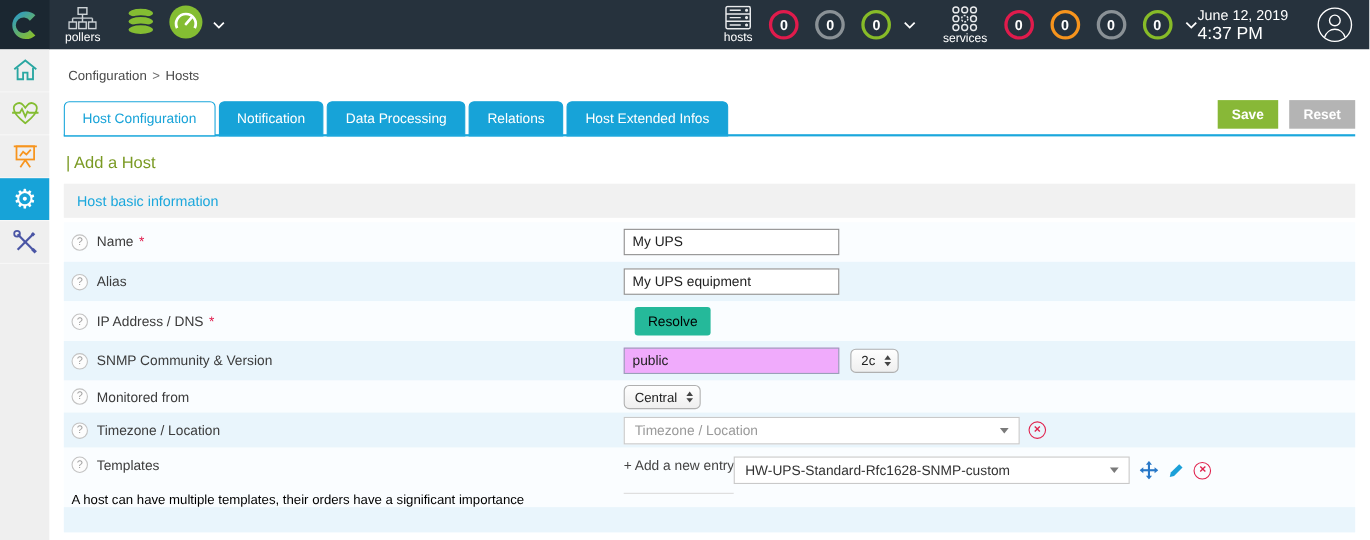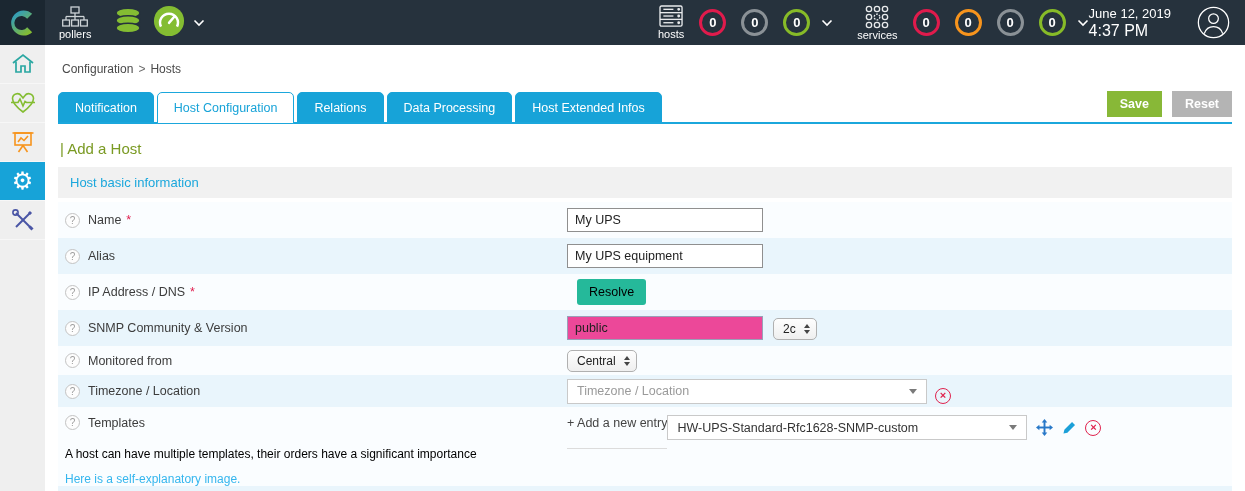--- a/index.html
+++ b/index.html
@@ -60,27 +60,27 @@
   .page-title { margin:16px 2px 10px; color:#7a9a23; font-size:15px; }
   .section-bar { background:#f1f1f1; color:#1ba7dc; font-size:13px; padding:8px 12px; }
 
   
   .form { margin-top:4px; }
   .frow { display:flex; align-items:center; padding-left:7px; }
   .frow.light { background:#fafdff; }
   .frow.blue  { background:#e9f5fc; }
   .h36 { min-height:36px; } .h29 { min-height:29px; } .h32 { min-height:32px; } .h24 { min-height:23px; }
   .lcol { width:502px; flex-shrink:0; display:flex; align-items:center; gap:8px; }
-  .ccol { flex:1; display:flex; align-items:flex-end; }
+  .ccol { flex:1; display:flex; align-items:center; }
   .help-ic { width:15px; height:15px; border:1px solid #c3c3c3; border-radius:50%; color:#9d9d9d; font-size:10px;
              display:flex; align-items:center; justify-content:center; flex-shrink:0; background:#fdfdfd; }
   .flabel { font-size:12.5px; color:#3c3c3c; }
   .req { color:#e01b4c; font-size:12.5px; margin-left:3px; }
   .txt { width:196px; height:24px; border:1px solid #8f8f8f; font-size:12.5px; padding:0 7px; font-family:inherit; color:#222; background:#fff; }
-  .txt-snmp { background:#ec4899; border-color:#9aa0b8; }
+  .txt-snmp { background:#f0abfc; border-color:#9aa0b8; }
   .btn-resolve { margin-left:10px; background:#25b99a; color:#000000; font-size:12.5px; padding:6px 12px; border:none; border-radius:3px; cursor:pointer; font-family:inherit; }
   .sel { display:inline-flex; align-items:center; gap:8px; border:1px solid #b0b0b0; border-radius:5px;
          background:linear-gradient(#fefefe,#efefef); padding:3px 6px 3px 9px; font-size:12px; color:#222; cursor:pointer; }
   .sel-snmp { margin-left:10px; }
   .spin { display:inline-flex; flex-direction:column; gap:2px; }
   .spin i { display:block; width:0; height:0; border-left:3.5px solid transparent; border-right:3.5px solid transparent; }
   .spin .up { border-bottom:4px solid #444; }
   .spin .dn { border-top:4px solid #444; }
   .ddl { width:360px; height:25px; border:1px solid #c9c9c9; background:#fff; display:flex; align-items:center;
          justify-content:space-between; padding:0 9px; font-size:12.5px; color:#333; cursor:pointer; }
@@ -273,24 +273,24 @@
     </div>
 
     <div class="content">
 
       <div class="breadcrumb">
         <span>Configuration</span><span class="sep">&gt;</span><span>Hosts</span>
       </div>
 
       <div class="tabrow">
         <div class="tabs">
+          <div class="tab active">Host Configuration</div>
           <div class="tab">Notification</div>
-          <div class="tab active">Host Configuration</div>
+          <div class="tab">Data Processing</div>
           <div class="tab">Relations</div>
-          <div class="tab">Data Processing</div>
           <div class="tab">Host Extended Infos</div>
         </div>
         <div class="tab-buttons">
           <button class="btn btn-save">Save</button>
           <button class="btn btn-reset">Reset</button>
         </div>
       </div>
 
       <div class="page-title">| Add a Host</div>
 
@@ -377,21 +377,20 @@
           </div>
         </div>
 
         <div class="frow light lcol-top" style="align-items:flex-start;">
           <div class="lcol lcol-top tpl-label-stack">
             <div class="tpl-label-line">
               <span class="help-ic">?</span>
               <span class="flabel">Templates</span>
             </div>
             <div class="tpl-help">A host can have multiple templates, their orders have a significant importance</div>
-            <div class="tpl-link">Here is a self-explanatory image.</div>
           </div>
           <div class="ccol-stack">
             <div class="add-entry">+ Add a new entry</div>
             <div class="tpl-line">
               <div class="ddl">
                 <span>HW-UPS-Standard-Rfc1628-SNMP-custom</span>
                 <span class="caret"></span>
               </div>
               <span class="actic">
                 <svg width="17" height="17" viewBox="0 0 16 16" fill="#2878c8">

